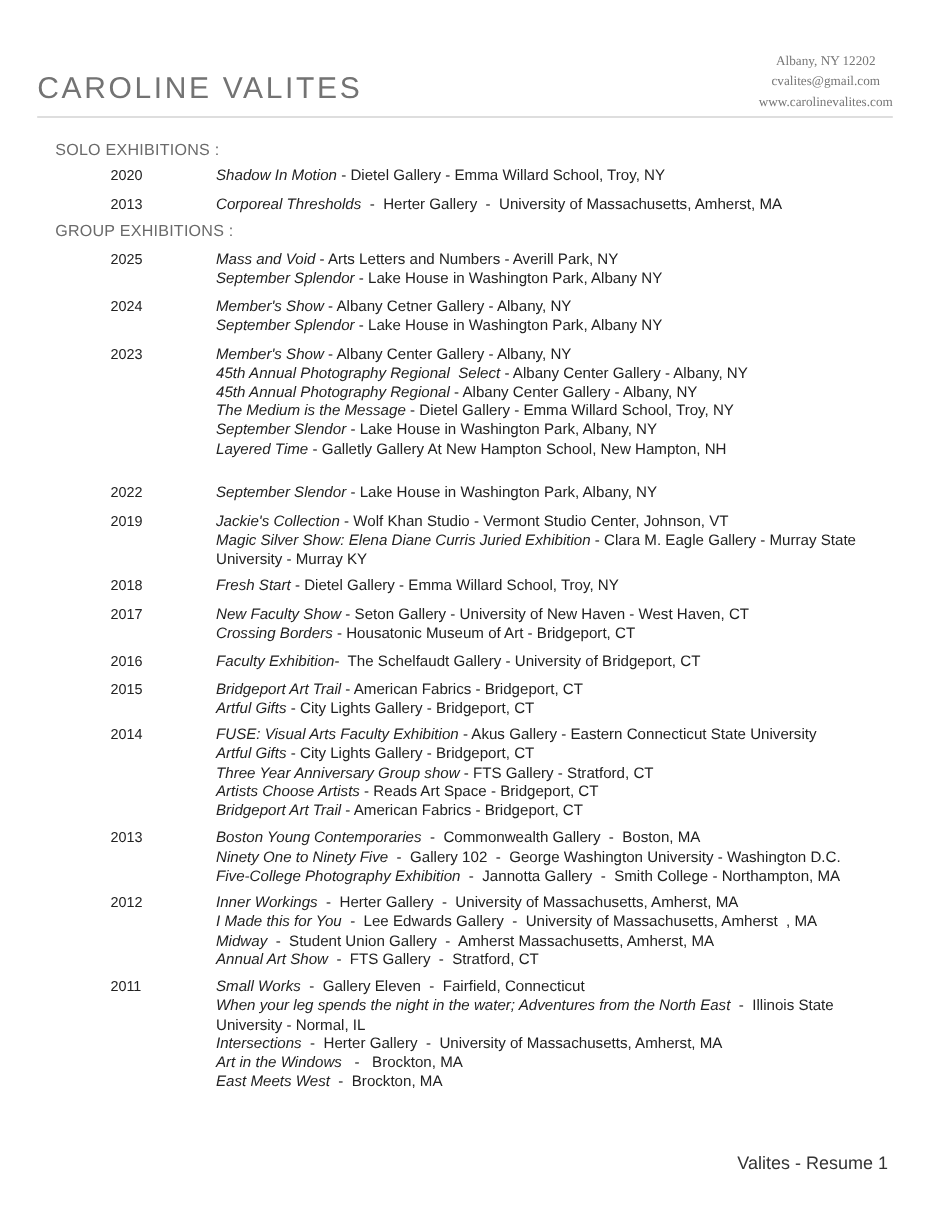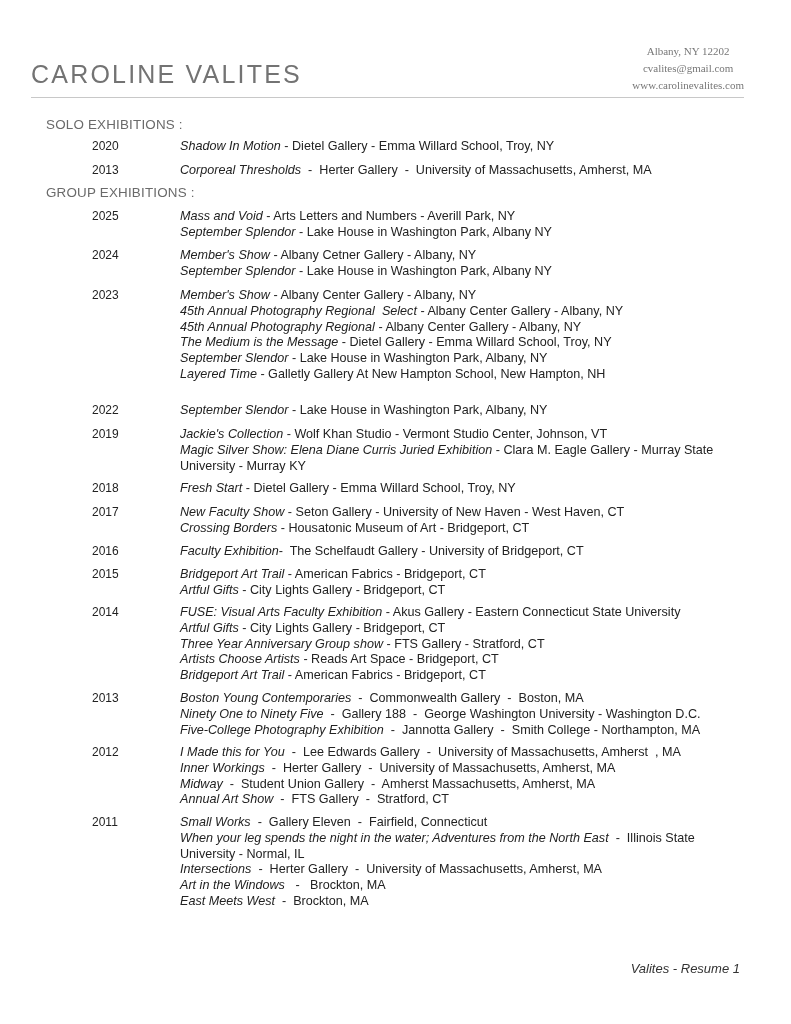--- a/index.html
+++ b/index.html
@@ -32,22 +32,22 @@
   .year {
     position: absolute; left: 92px; font-size: 12px; color: #222;
     line-height: 15.8px;
   }
   .items { position: absolute; left: 180px; width: 560px; }
   .item {
     font-size: 12.6px; line-height: 15.8px; color: #222; white-space: pre-wrap;
   }
   .item .title { font-style: italic; }
   .footer {
-    position: absolute; right: 51px; top: 961px; font-size: 13px;
-    font-style: italic; color: #333;
+    position: absolute; right: 51px; top: 961px; font-size: 15px;
+    color: #333;
   }
 </style>
 </head>
 <body>
 
 <div class="page">
 
   <div class="name">CAROLINE VALITES</div>
 
   <div class="contact">
@@ -147,29 +147,29 @@
           <div class="item"><span class="title">Artful Gifts</span><span> - City Lights Gallery - Bridgeport, CT</span></div>
           <div class="item"><span class="title">Three Year Anniversary Group show</span><span> - FTS Gallery - Stratford, CT</span></div>
           <div class="item"><span class="title">Artists Choose Artists</span><span> - Reads Art Space - Bridgeport, CT</span></div>
           <div class="item"><span class="title">Bridgeport Art Trail</span><span> - American Fabrics - Bridgeport, CT</span></div>
         </div>
       </div>
       <div class="row" style="top: 691px;">
         <div class="year">2013</div>
         <div class="items">
           <div class="item"><span class="title">Boston Young Contemporaries</span><span>  -  Commonwealth Gallery  -  Boston, MA</span></div>
-          <div class="item"><span class="title">Ninety One to Ninety Five</span><span>  -  Gallery 188  -  George Washington University - Washington D.C.</span></div>
+          <div class="item"><span class="title">Ninety One to Ninety Five</span><span>  -  Gallery 102  -  George Washington University - Washington D.C.</span></div>
           <div class="item"><span class="title">Five-College Photography Exhibition</span><span>  -  Jannotta Gallery  -  Smith College - Northampton, MA</span></div>
         </div>
       </div>
       <div class="row" style="top: 745px;">
         <div class="year">2012</div>
         <div class="items">
+          <div class="item"><span class="title">Inner Workings</span><span>  -  Herter Gallery  -  University of Massachusetts, Amherst, MA</span></div>
           <div class="item"><span class="title">I Made this for You</span><span>  -  Lee Edwards Gallery  -  University of Massachusetts, Amherst  , MA</span></div>
-          <div class="item"><span class="title">Inner Workings</span><span>  -  Herter Gallery  -  University of Massachusetts, Amherst, MA</span></div>
           <div class="item"><span class="title">Midway</span><span>  -  Student Union Gallery  -  Amherst Massachusetts, Amherst, MA</span></div>
           <div class="item"><span class="title">Annual Art Show</span><span>  -  FTS Gallery  -  Stratford, CT</span></div>
         </div>
       </div>
       <div class="row" style="top: 815px;">
         <div class="year">2011</div>
         <div class="items">
           <div class="item"><span class="title">Small Works</span><span>  -  Gallery Eleven  -  Fairfield, Connecticut</span></div>
           <div class="item"><span class="title">When your leg spends the night in the water; Adventures from the North East</span><span>  -  Illinois State University - Normal, IL</span></div>
           <div class="item"><span class="title">Intersections</span><span>  -  Herter Gallery  -  University of Massachusetts, Amherst, MA</span></div>

